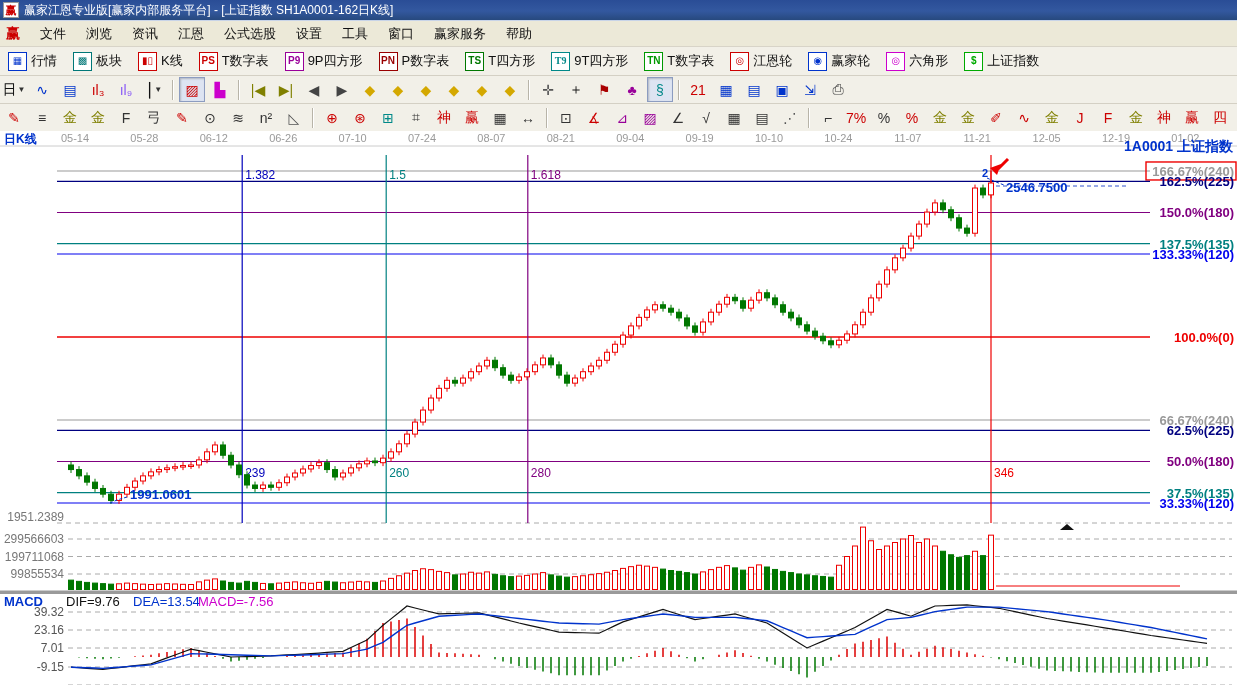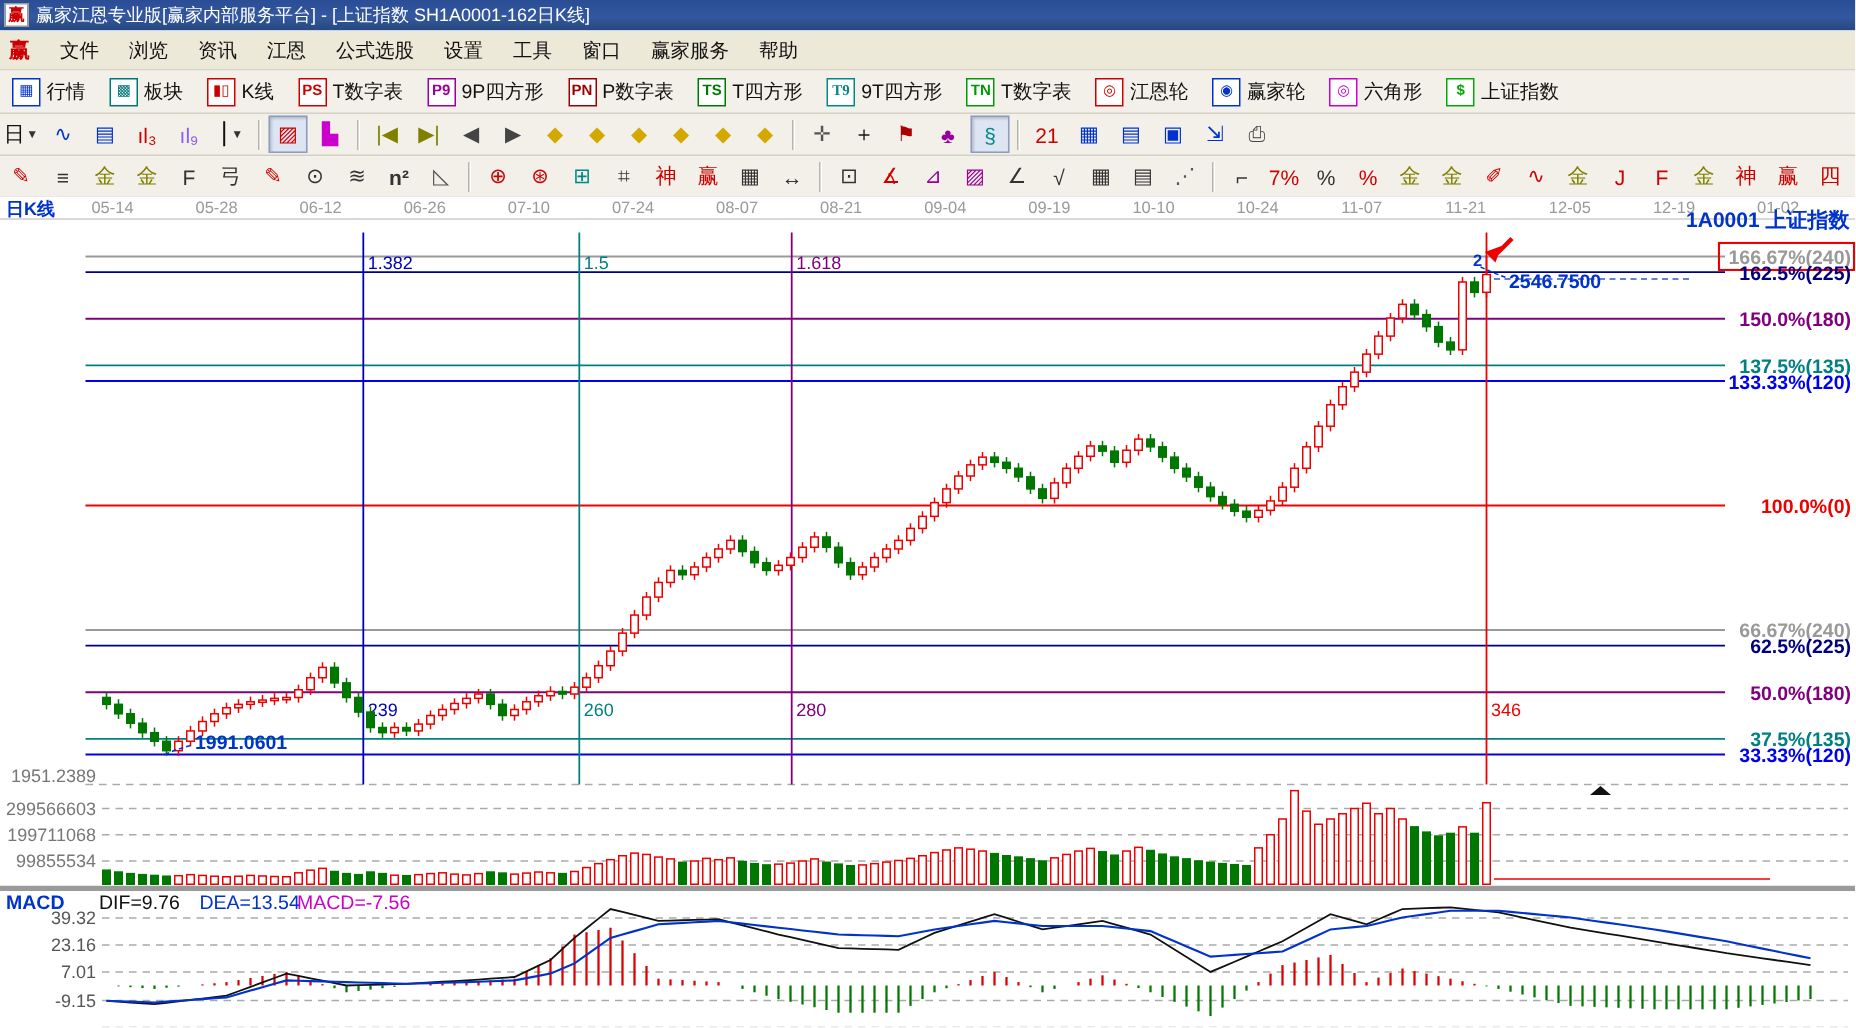--- a/index.html
+++ b/index.html
@@ -149,21 +149,21 @@
 <div id="tbar3" class="tbar">
       <span class="ibtn" style="color: rgb(204, 0, 0);">✎</span>
       <span class="ibtn" style="color: rgb(51, 51, 51);">≡</span>
       <span class="ibtn" style="color: rgb(128, 128, 0);">金</span>
       <span class="ibtn" style="color: rgb(128, 128, 0);">金</span>
       <span class="ibtn" style="color: rgb(51, 51, 51);">F</span>
       <span class="ibtn" style="color: rgb(51, 51, 51);">弓</span>
       <span class="ibtn" style="color: rgb(204, 0, 0);">✎</span>
       <span class="ibtn" style="color: rgb(51, 51, 51);">⊙</span>
       <span class="ibtn" style="color: rgb(51, 51, 51);">≋</span>
-      <span class="ibtn" style="color: rgb(51, 51, 51); font-weight: bold;">n²</span>
+      <span class="ibtn" style="color: rgb(51, 51, 51);">n²</span>
       <span class="ibtn" style="color: rgb(85, 85, 85);">◺</span>
       <span class="vsep"></span>
       <span class="ibtn" style="color: rgb(204, 0, 0);">⊕</span>
       <span class="ibtn" style="color: rgb(204, 0, 0);">⊛</span>
       <span class="ibtn" style="color: rgb(0, 136, 136);">⊞</span>
       <span class="ibtn" style="color: rgb(51, 51, 51);">⌗</span>
       <span class="ibtn" style="color: rgb(204, 0, 0);">神</span>
       <span class="ibtn" style="color: rgb(204, 0, 0);">赢</span>
       <span class="ibtn" style="color: rgb(51, 51, 51);">▦</span>
       <span class="ibtn" style="color: rgb(51, 51, 51);">↔</span>

